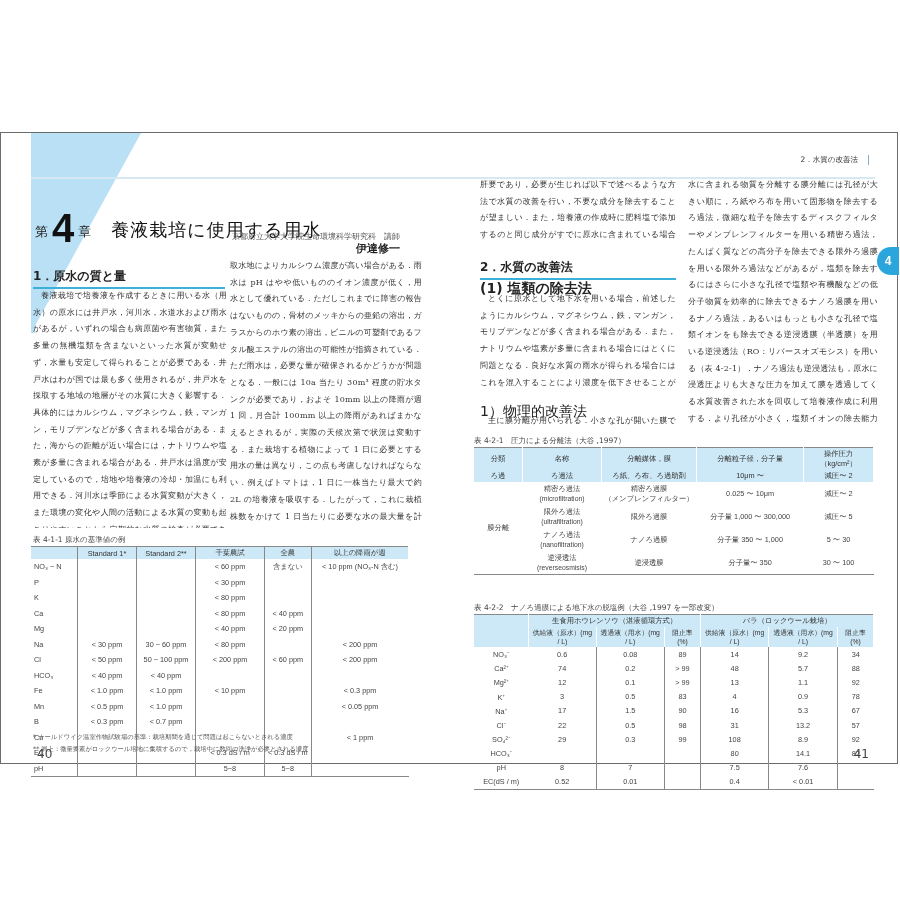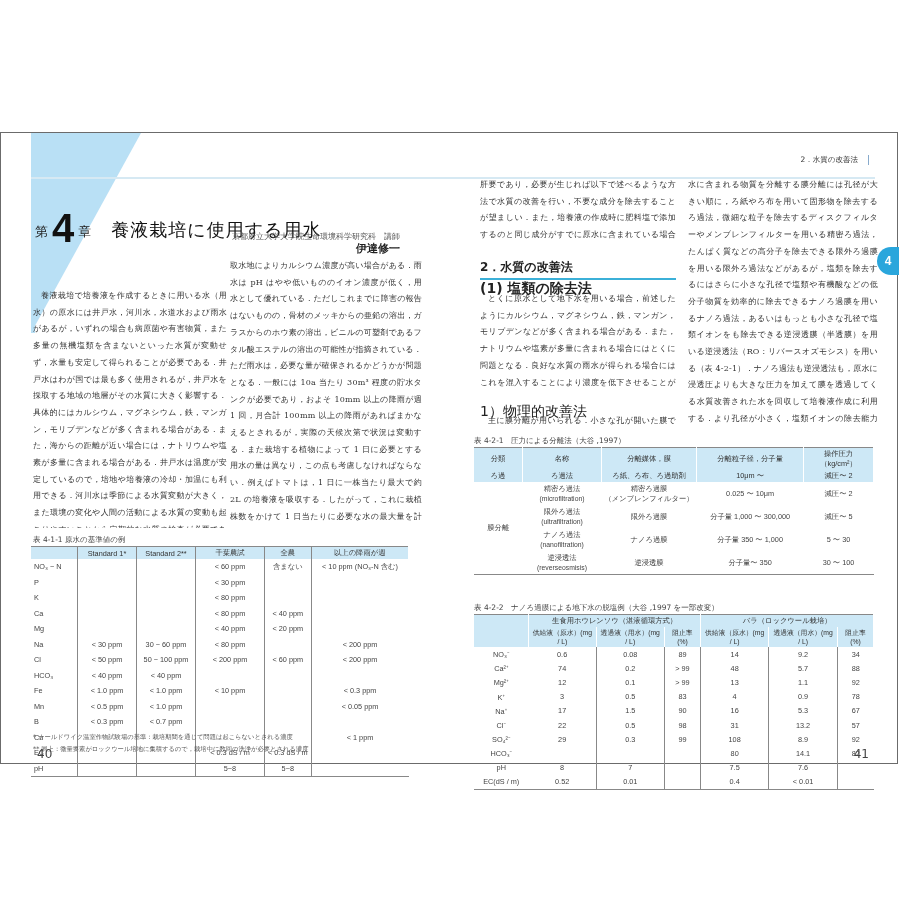--- a/index.html
+++ b/index.html
@@ -51,20 +51,21 @@
 
     <div class="chapter">
       <span class="dai">第</span>
       <span class="num">4</span>
       <span class="sho">章</span>
       <span class="title">養液栽培に使用する用水</span>
     </div>
     <div class="affil">京都府立大学大学院生命環境科学研究科　講師</div>
     <div class="author">伊達修一</div>
 
+    <div class="sec-head" style="left:32px;top:135px;width:192px;">1．原水の質と量</div>
 
     <div class="para" style="left:32px;top:155px;width:194px;height:240px;overflow:hidden;">
       <p>養液栽培で培養液を作成するときに用いる水（用水）の原水には井戸水，河川水，水道水および雨水があるが，いずれの場合も病原菌や有害物質，また多量の無機塩類を含まないといった水質が変動せず，水量も安定して得られることが必要である．井戸水はわが国では最も多く使用されるが，井戸水を採取する地域の地層がその水質に大きく影響する．具体的にはカルシウム，マグネシウム，鉄，マンガン，モリブデンなどが多く含まれる場合がある．また，海からの距離が近い場合には，ナトリウムや塩素が多量に含まれる場合がある．井戸水は温度が安定しているので，培地や培養液の冷却・加温にも利用できる．河川水は季節による水質変動が大きく，また環境の変化や人間の活動による水質の変動も起こりやすいことから定期的な水質の検査が必要である．水道水には消毒を目的とした塩素（残留塩素）が含まれ，アンモニア態窒素を加えて培養液を作成する場合には残留塩素とアンモニウムイオンが結合して，後述する結合塩素（クロラミン）が生成し根傷みが発生するので注意を要する．また，</p>
     </div>
 
     <div class="para" style="left:229px;top:125px;width:192px;height:270px;overflow:hidden;">
       <p class="noind">取水地によりカルシウム濃度が高い場合がある．雨水は pH はやや低いもののイオン濃度が低く，用水として優れている．ただしこれまでに障害の報告はないものの，骨材のメッキからの亜鉛の溶出，ガラスからのホウ素の溶出，ビニルの可塑剤であるフタル酸エステルの溶出の可能性が指摘されている．ただ雨水は，必要な量が確保されるかどうかが問題となる．一般には 10a 当たり 30m³ 程度の貯水タンクが必要であり，およそ 10mm 以上の降雨が週 1 回，月合計 100mm 以上の降雨があればまかなえるとされるが，実際の天候次第で状況は変動する．また栽培する植物によって 1 日に必要とする用水の量は異なり，この点も考慮しなければならない．例えばトマトは，1 日に一株当たり最大で約 2L の培養液を吸収する．したがって，これに栽植株数をかけて 1 日当たりに必要な水の最大量を計算し，降水量の季節変動も考慮した上で貯水タンクの容量を決定する必要がある．</p>
 
     </div>
 

